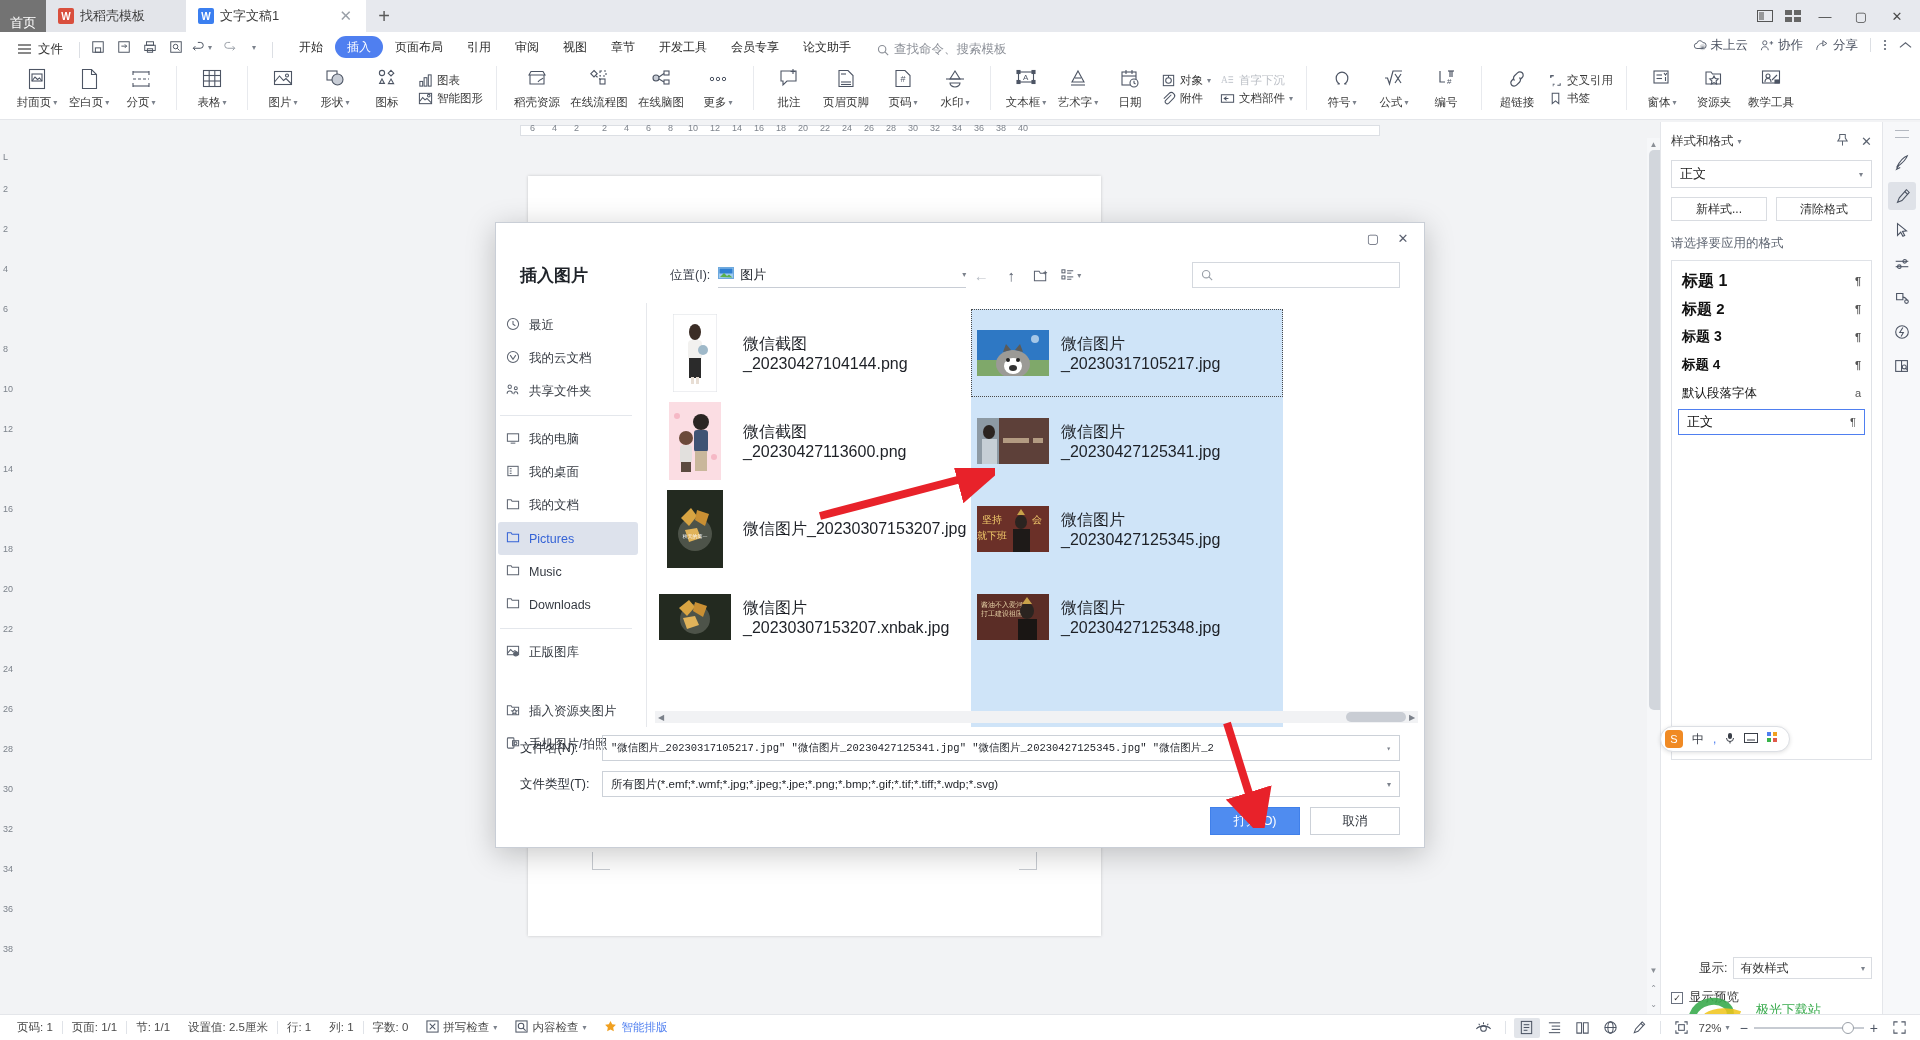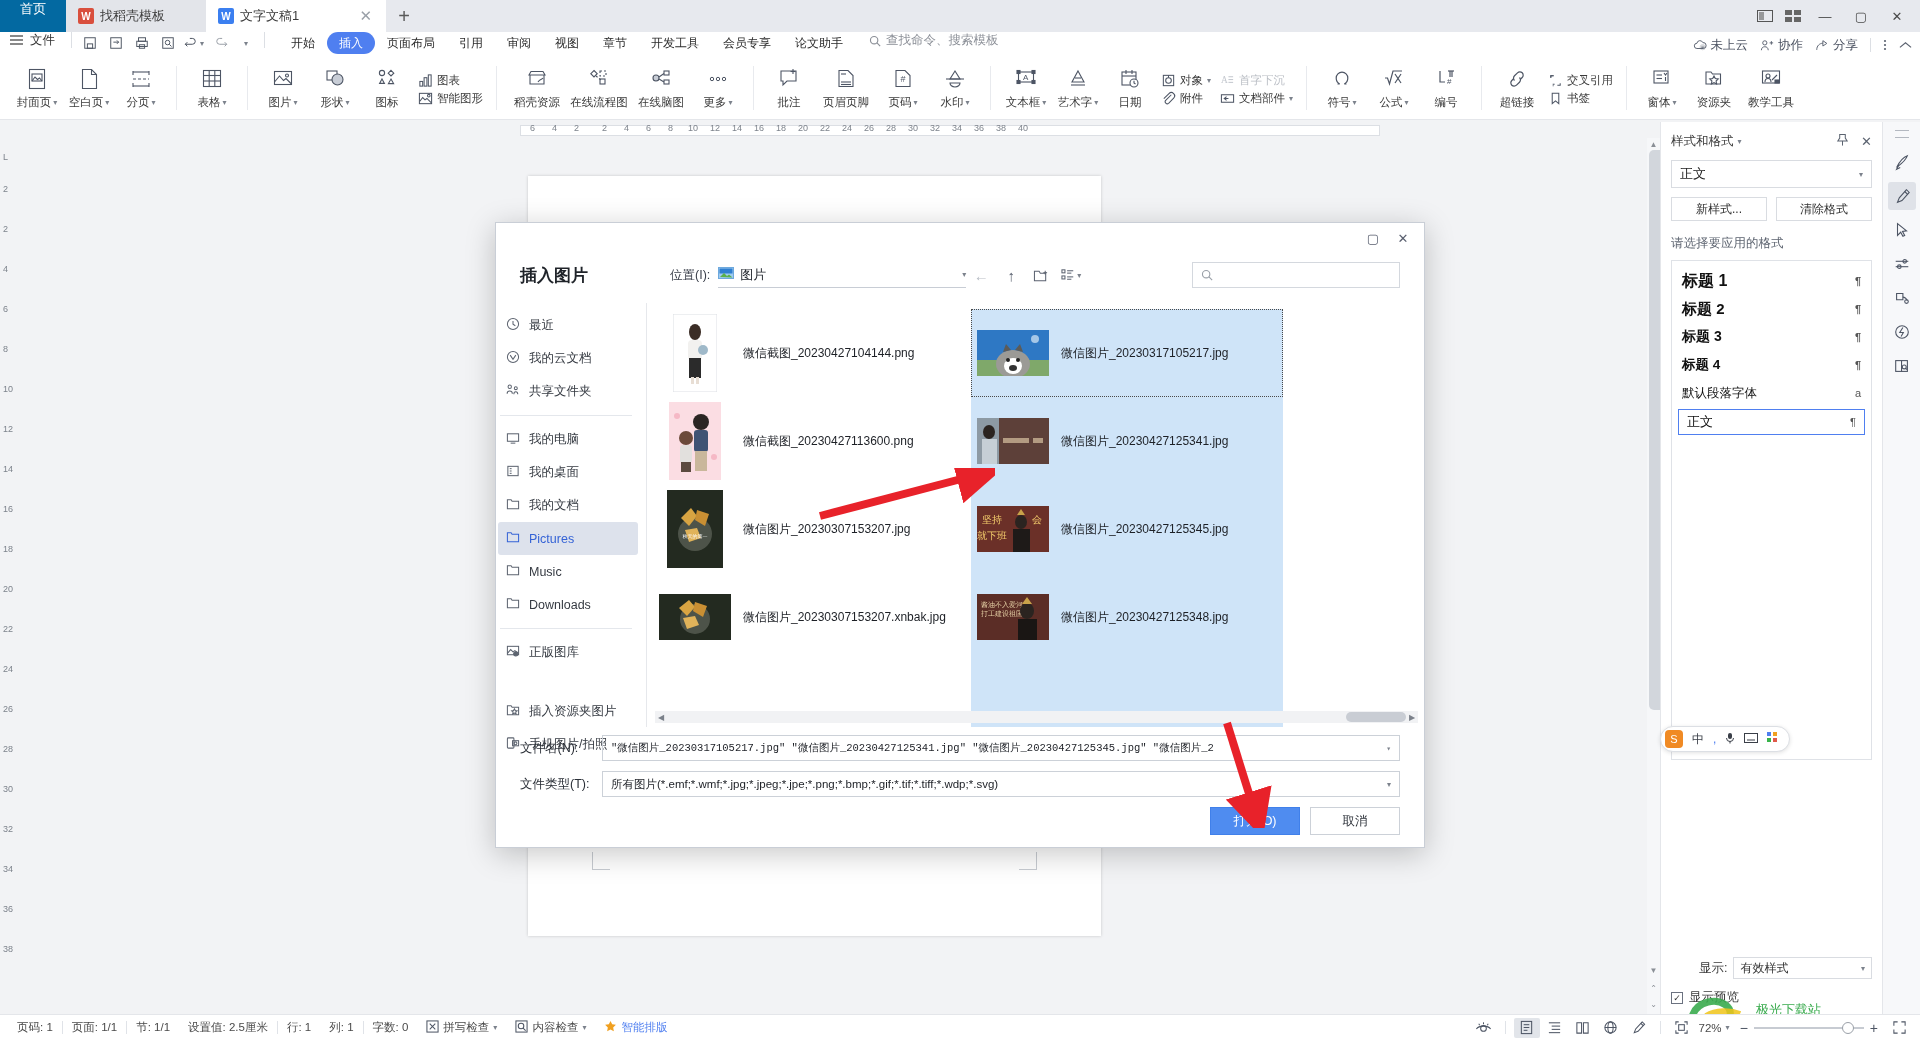--- a/index.html
+++ b/index.html
@@ -10,44 +10,44 @@
     -webkit-font-smoothing: antialiased;
   }
   .app { position: relative; width: 1920px; height: 1040px; }
 
   
   .tabbar {
     height: 32px; background: #e7e9ee; display: flex; align-items: flex-end;
     position: relative;
   }
   .home-tab {
-    width: 66px; height: 32px; background: #0369a1; color: #fff;
-    font-size: 13px; display: flex; align-items: flex-start; justify-content: center;
+    width: 46px; height: 32px; background: #737373; color: #fff;
+    font-size: 13px; display: flex; align-items: flex-end; justify-content: center;
   }
   .doc-tab {
     height: 32px; display: flex; align-items: center; gap: 6px;
     padding: 0 14px 0 12px; font-size: 13px; color: #3c3c3c;
     background: #e3e5ea; position: relative; min-width: 140px;
   }
   .doc-tab.active { background: #fff; }
   .doc-tab .ico { width: 16px; height: 16px; border-radius: 2px; flex: 0 0 auto;
      display:flex; align-items:center; justify-content:center; font-size:10px; color:#fff; font-weight:bold;}
   .ico-wps { background: #d94f3d; }
   .ico-w { background: #3b7ff0; }
   .tab-close { margin-left: auto; color: #9aa0a8; font-size: 15px; padding-left: 18px; }
   .tab-plus { width: 36px; height: 32px; display:flex; align-items:center; justify-content:center;
      font-size: 20px; color:#5a5a5a; }
   .win-ctl { position: absolute; right: 0; top: 0; height: 32px; display: flex; align-items: center; gap: 2px; padding-right: 6px;}
   .win-ctl .b { width: 34px; height: 28px; display:flex; align-items:center; justify-content:center; color:#4a4a4a; font-size:13px;}
   .win-ctl .g { width: 26px; height: 26px; display:flex;align-items:center;justify-content:center; color:#4a4a4a;}
 
   
   .menubar {
-    height: 26px; background: #fff; display: flex; align-items: flex-start;
-    font-size: 12.5px; color: #333; padding-left: 0; position: relative;
+    height: 26px; background: #fff; display: flex; align-items: flex-end;
+    font-size: 12.5px; color: #333; padding-left: 8px; position: relative;
   }
   .mb-file { display:flex; align-items:center; gap:6px; padding: 0 10px; }
   .mb-hamb { display:inline-block; width:14px; }
   .mb-divider { width:1px; height:16px; background:#dcdfe4; margin: 0 6px; }
   .qat { display:flex; align-items:center; gap:2px; }
   .qat .qi { width: 24px; height: 22px; display:flex; align-items:center; justify-content:center; color:#4c5461; }
   .menus { display:flex; align-items:center; gap:0; margin-left: 8px; }
   .menus .m { padding: 0 12px; height: 22px; line-height:22px; font-size: 12px; color:#2b2b2b; border-radius: 11px;}
   .menus .m.active { background:#4f7ff0; color:#fff; }
   .search-cmd { display:flex; align-items:center; gap:5px; margin-left: 14px; color:#8b8f97; font-size:12.5px;}
@@ -161,21 +161,21 @@
   .side-gap { height: 26px; }
   .filepane { flex:1; border-left:1px solid #e6e8ec; position:relative; overflow:hidden; }
   .cols { display:flex; height: 100%; padding: 6px 0 0 8px; }
   .col { width: 312px; }
   .col.right { width: 312px; background:#cfe4f8; margin-left: 4px; position:relative; }
   .frow { height: 88px; display:flex; align-items:center; gap:12px; padding-left: 4px;}
   .col.right .frow { padding-left: 6px; }
   .frow.focus { outline:1px dotted #4a4a4a; outline-offset:-1px; }
   .thumb { width: 72px; height: 78px; display:flex; align-items:center; justify-content:center; flex:0 0 auto;}
   .thumb.wide { height: 64px; }
-  .fname { font-size: 12px; color:#1d2026; }
+  .fname { font-size: 16px; color:#1d2026; }
   .hscroll { position:absolute; left:8px; right:6px; bottom:4px; height:12px; background:#f1f2f4; display:flex; align-items:center;}
   .hscroll .arr { width:12px; text-align:center; font-size:8px; color:#7b818a;}
   .hscroll .track { flex:1; height:10px; position:relative;}
   .hscroll .thumbb { position:absolute; right:0; top:0; width:60px; height:10px; background:#c9cdd4; border-radius:5px;}
   .dlg-foot { position:absolute; left:0; right:0; bottom:0; height:120px; padding: 6px 24px 0 24px;}
   .frow2 { display:flex; align-items:center; height: 30px; margin-bottom: 6px;}
   .flabel { width: 82px; font-size:12.5px; color:#2a2f37; }
   .finput { flex:1; height: 26px; border:1px solid #ccd1d8; display:flex; align-items:center; padding: 0 8px; font-size:11.5px; color:#1c1f25; overflow:hidden; white-space:nowrap;}
   .finput.mono { font-family:"Liberation Mono","DejaVu Sans Mono",monospace; font-size:10.5px;}
   .finput .cv { flex:1; overflow:hidden; text-overflow: clip; }

